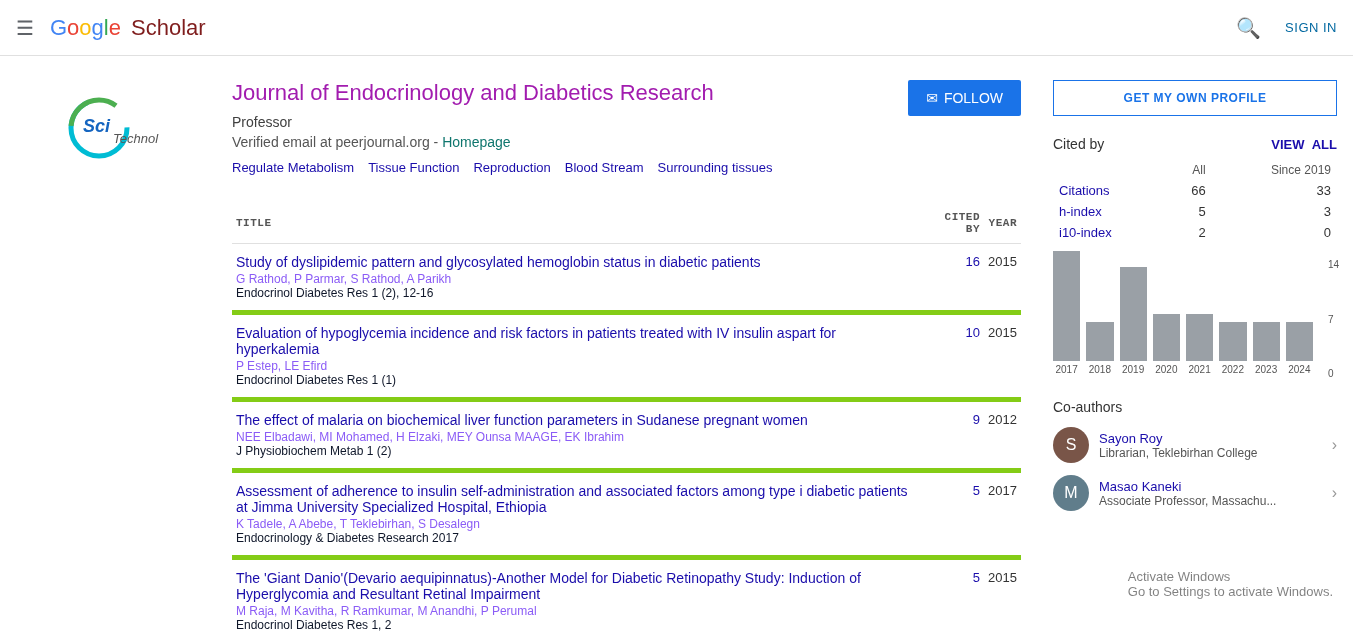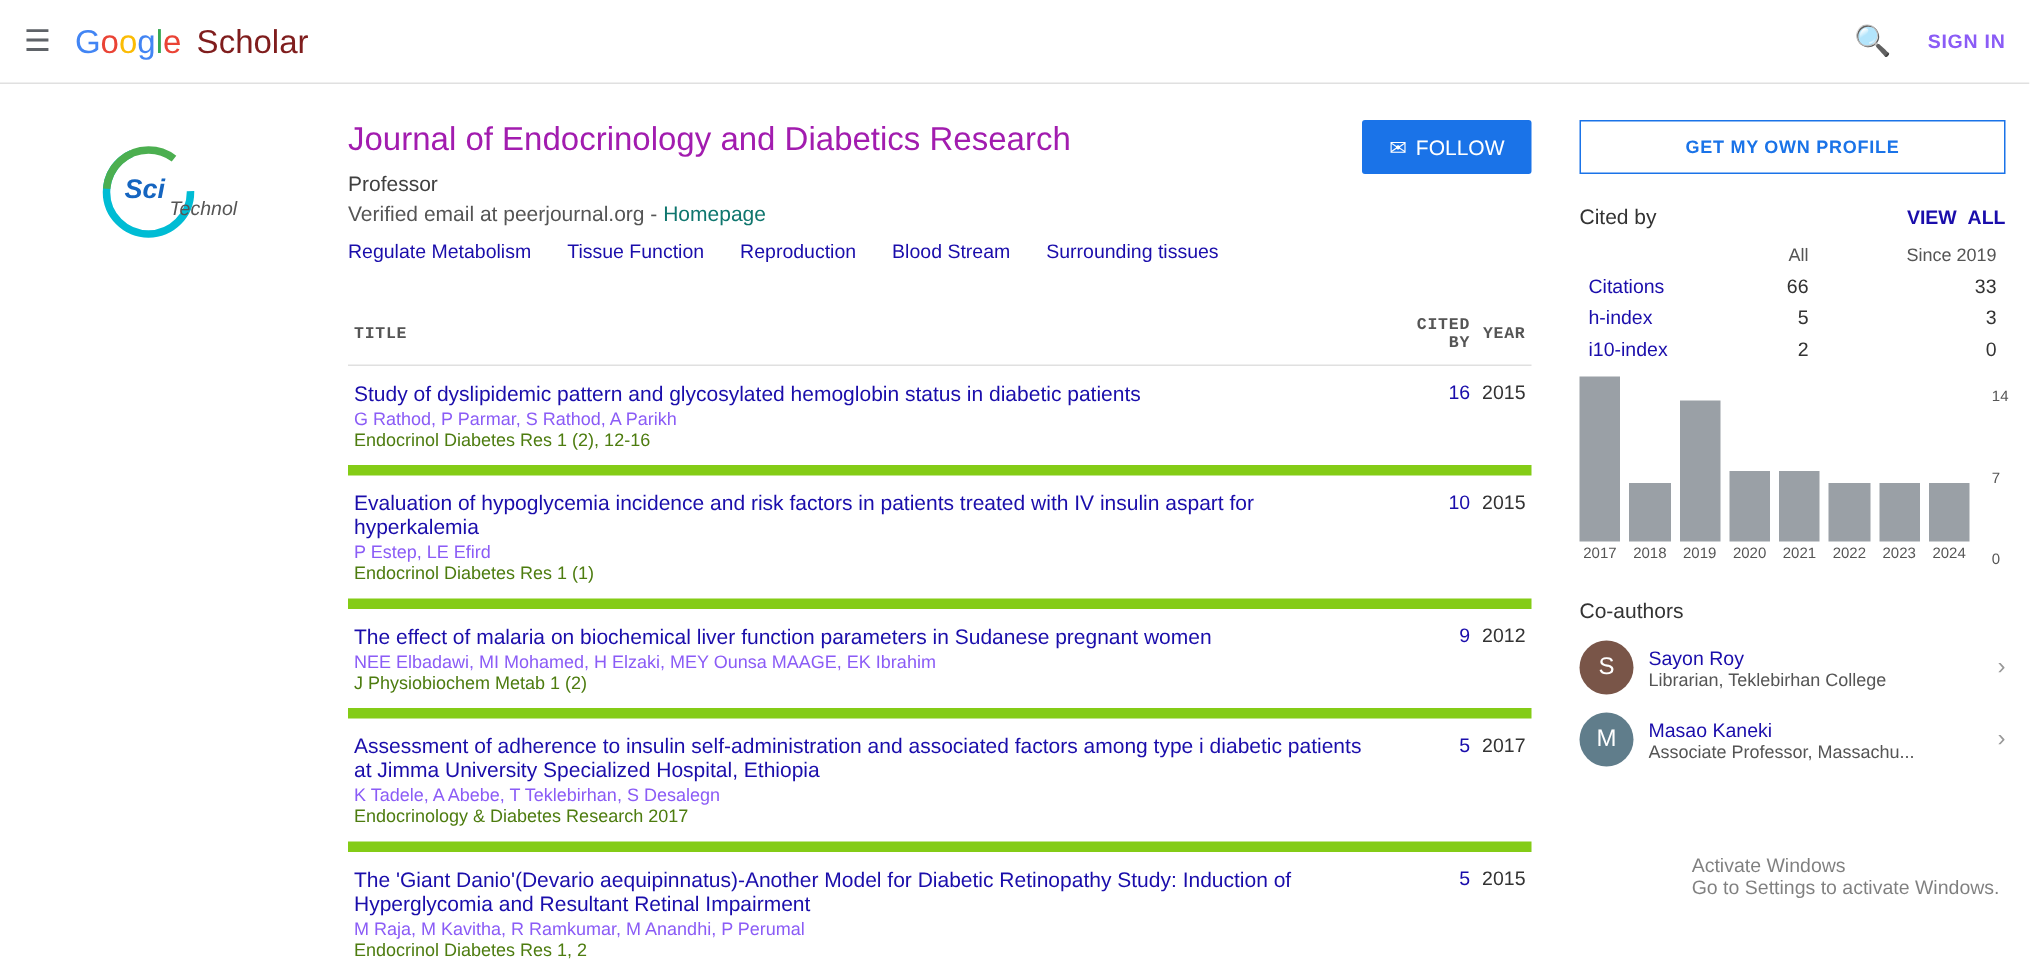--- a/index.html
+++ b/index.html
@@ -41,22 +41,22 @@
     .logo-scholar { color: #7f1d1d; font-size: 22px; }
     .header-spacer { flex: 1; }
     .header-search-icon {
       color: #5f6368;
       font-size: 20px;
       cursor: pointer;
       margin-right: 24px;
     }
     .header-signin {
       font-size: 13px;
-      color: #8b5cf6;
-      font-weight: bold;
+      color: #0369a1;
+      font-weight: normal;
       cursor: pointer;
       letter-spacing: 0.5px;
       text-align: right;
     }
 
     
     .main-layout {
       display: flex;
       padding: 24px 16px;
       max-width: 1353px;
@@ -101,21 +101,21 @@
       color: #555;
       margin-bottom: 10px;
     }
     .profile-email-row a {
       color: #0f766e;
       text-decoration: none;
     }
     .profile-tags {
       display: flex;
       flex-wrap: wrap;
-      gap: 12px;
+      gap: 2px;
       margin-bottom: 20px;
     }
     .profile-tag {
       font-size: 13px;
       color: #1a0dab;
       cursor: pointer;
       margin-right: 12px;
     }
 
     
@@ -158,35 +158,35 @@
       font-weight: bold;
       color: #555;
       text-align: left;
       padding: 8px 4px;
       letter-spacing: 0.5px;
     }
     .papers-table th.right { text-align: right; }
     .papers-table td {
       padding: 10px 4px;
       vertical-align: top;
-      border-bottom: 7px solid #84cc16;
+      border-bottom: 5px solid #84cc16;
       font-size: 13px;
     }
     .paper-title {
       color: #1a0dab;
       font-size: 14px;
       cursor: pointer;
     }
     .paper-authors {
       color: #8b5cf6;
       font-size: 12px;
       margin-top: 2px;
     }
     .paper-journal {
-      color: #4d7c0f;
+      color: #0f172a;
       font-size: 12px;
     }
     .cited-count {
       color: #1a0dab;
       font-size: 13px;
       text-align: right;
       cursor: pointer;
     }
     .year-cell {
       font-size: 13px;

